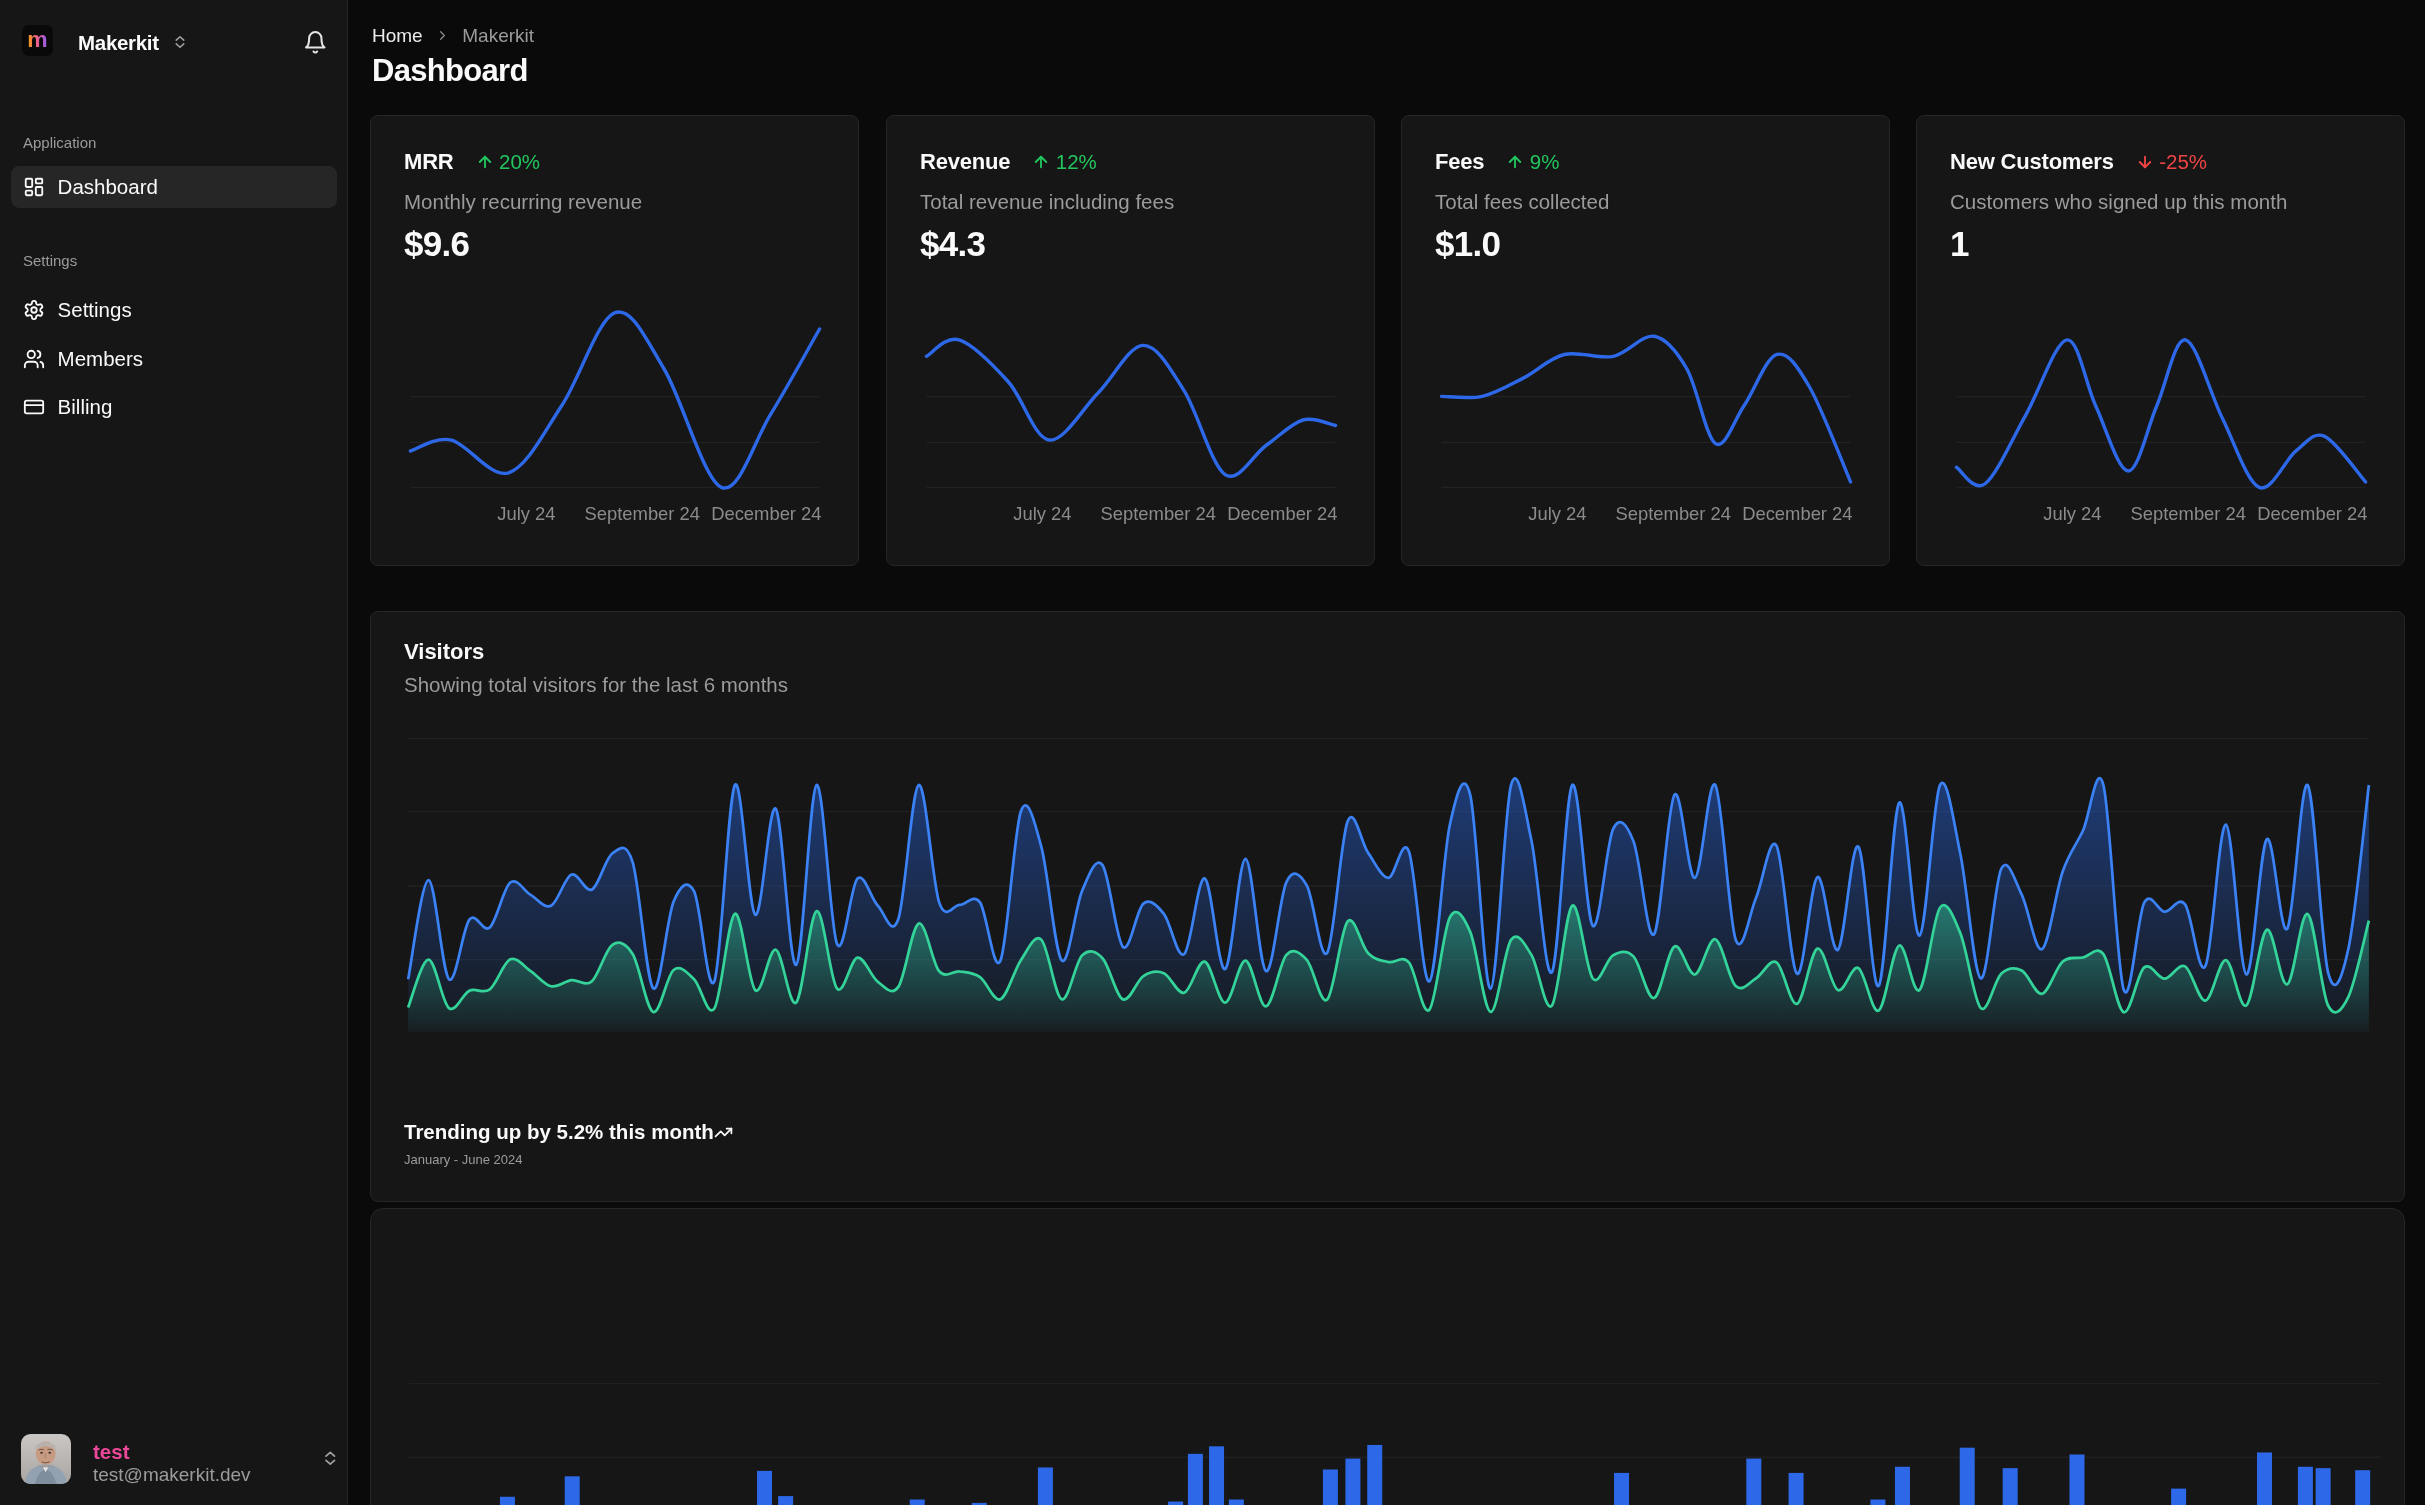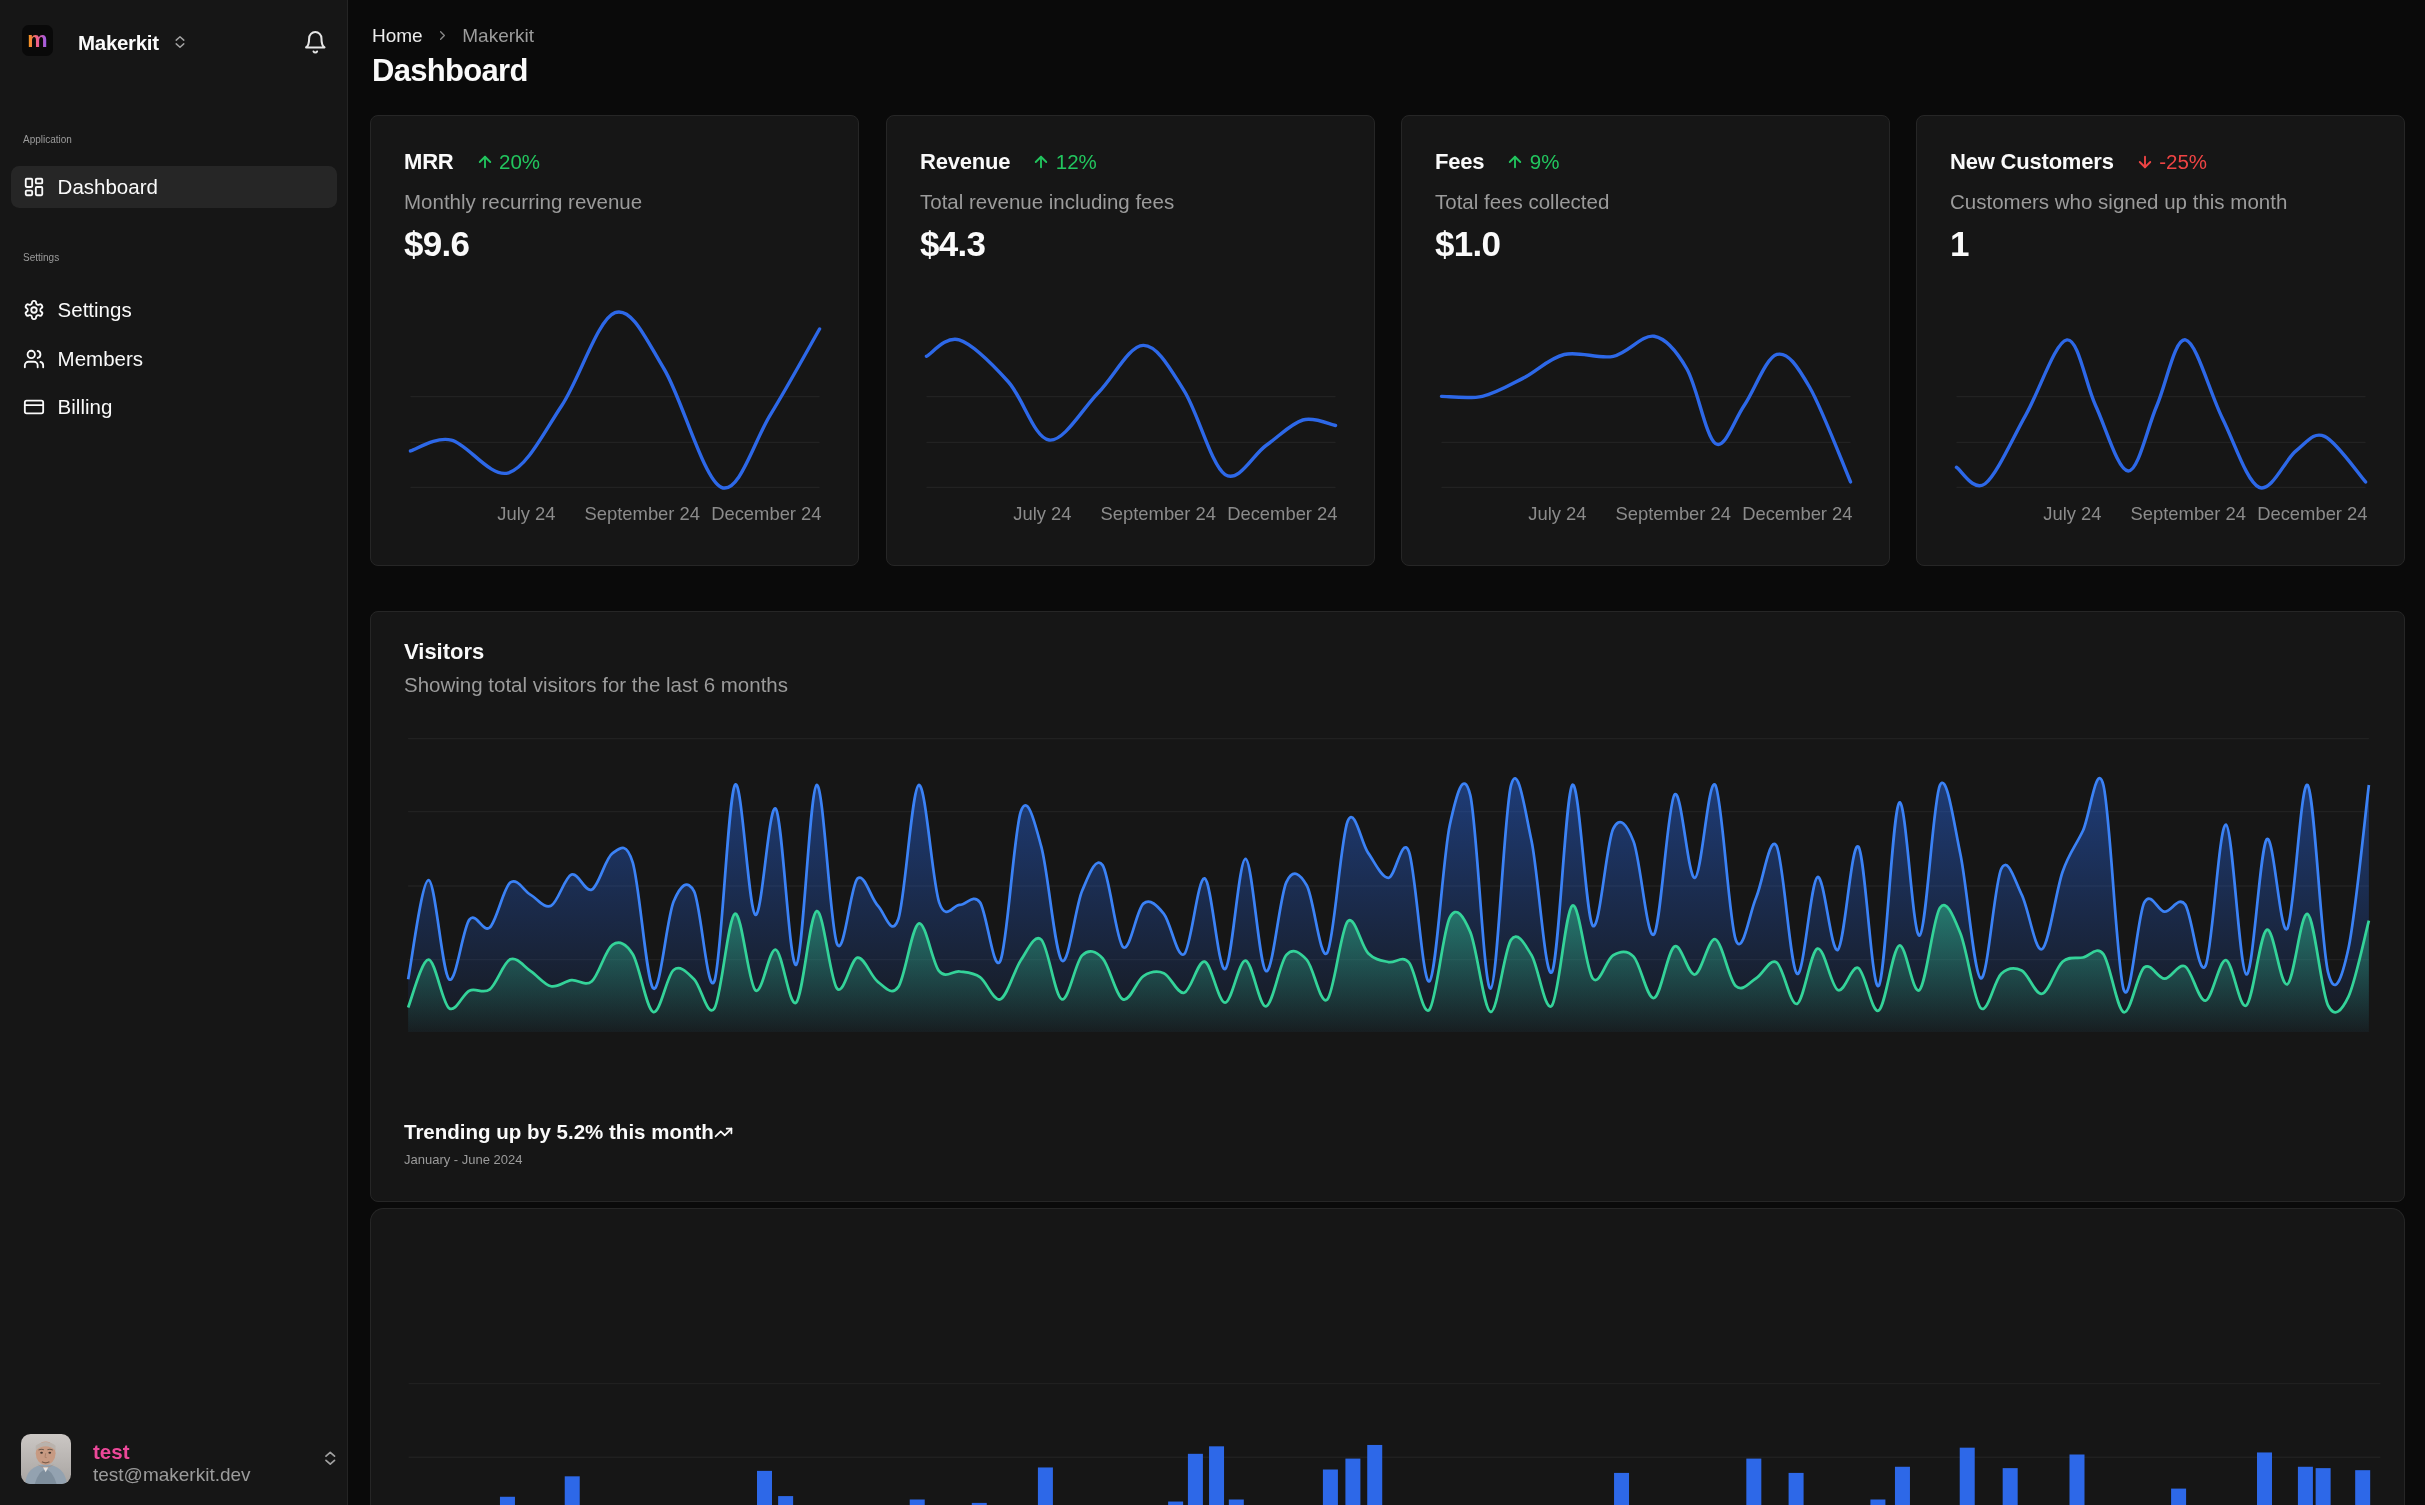--- a/index.html
+++ b/index.html
@@ -5,21 +5,21 @@
 html,body { width:2426px; height:1505px; overflow:hidden; background:#0a0a0a;
   font-family:"Liberation Sans", sans-serif; -webkit-font-smoothing:antialiased; }
 
 #sidebar { position:absolute; left:0; top:0; width:348px; height:1505px;
   background:#161616; border-right:1.4px solid #242424; }
 #logo { position:absolute; left:22px; top:25px; width:31px; height:31px; border-radius:6.8px;
   background:#090909; }
 #brand { position:absolute; left:78px; top:31px; font-size:20.5px; font-weight:700; color:#fafafa; letter-spacing:-0.3px; }
 #brandchev { position:absolute; left:171px; top:33px; }
 #bell { position:absolute; left:303px; top:30px; }
-.navlabel { position:absolute; left:23px; font-size:10px; color:#9b9b9b; }
+.navlabel { position:absolute; left:23px; font-size:15px; color:#9b9b9b; }
 .navitem { position:absolute; left:11px; width:326px; height:42px; border-radius:8.2px;
   display:flex; align-items:center; gap:12.3px; padding-left:12.3px;
   color:#fafafa; font-size:20.5px; }
 .navitem.active { background:#262626; }
 .navitem svg { flex:0 0 auto; }
 #user { position:absolute; left:21px; top:1434px; width:306px; height:50px; }
 #uname { position:absolute; left:72px; top:5.5px; font-size:20.5px; font-weight:600; color:#ec4899; }
 #umail { position:absolute; left:72px; top:30px; font-size:19px; color:#9b9b9b; }
 #uchev { position:absolute; left:299px; top:13.6px; }
 

